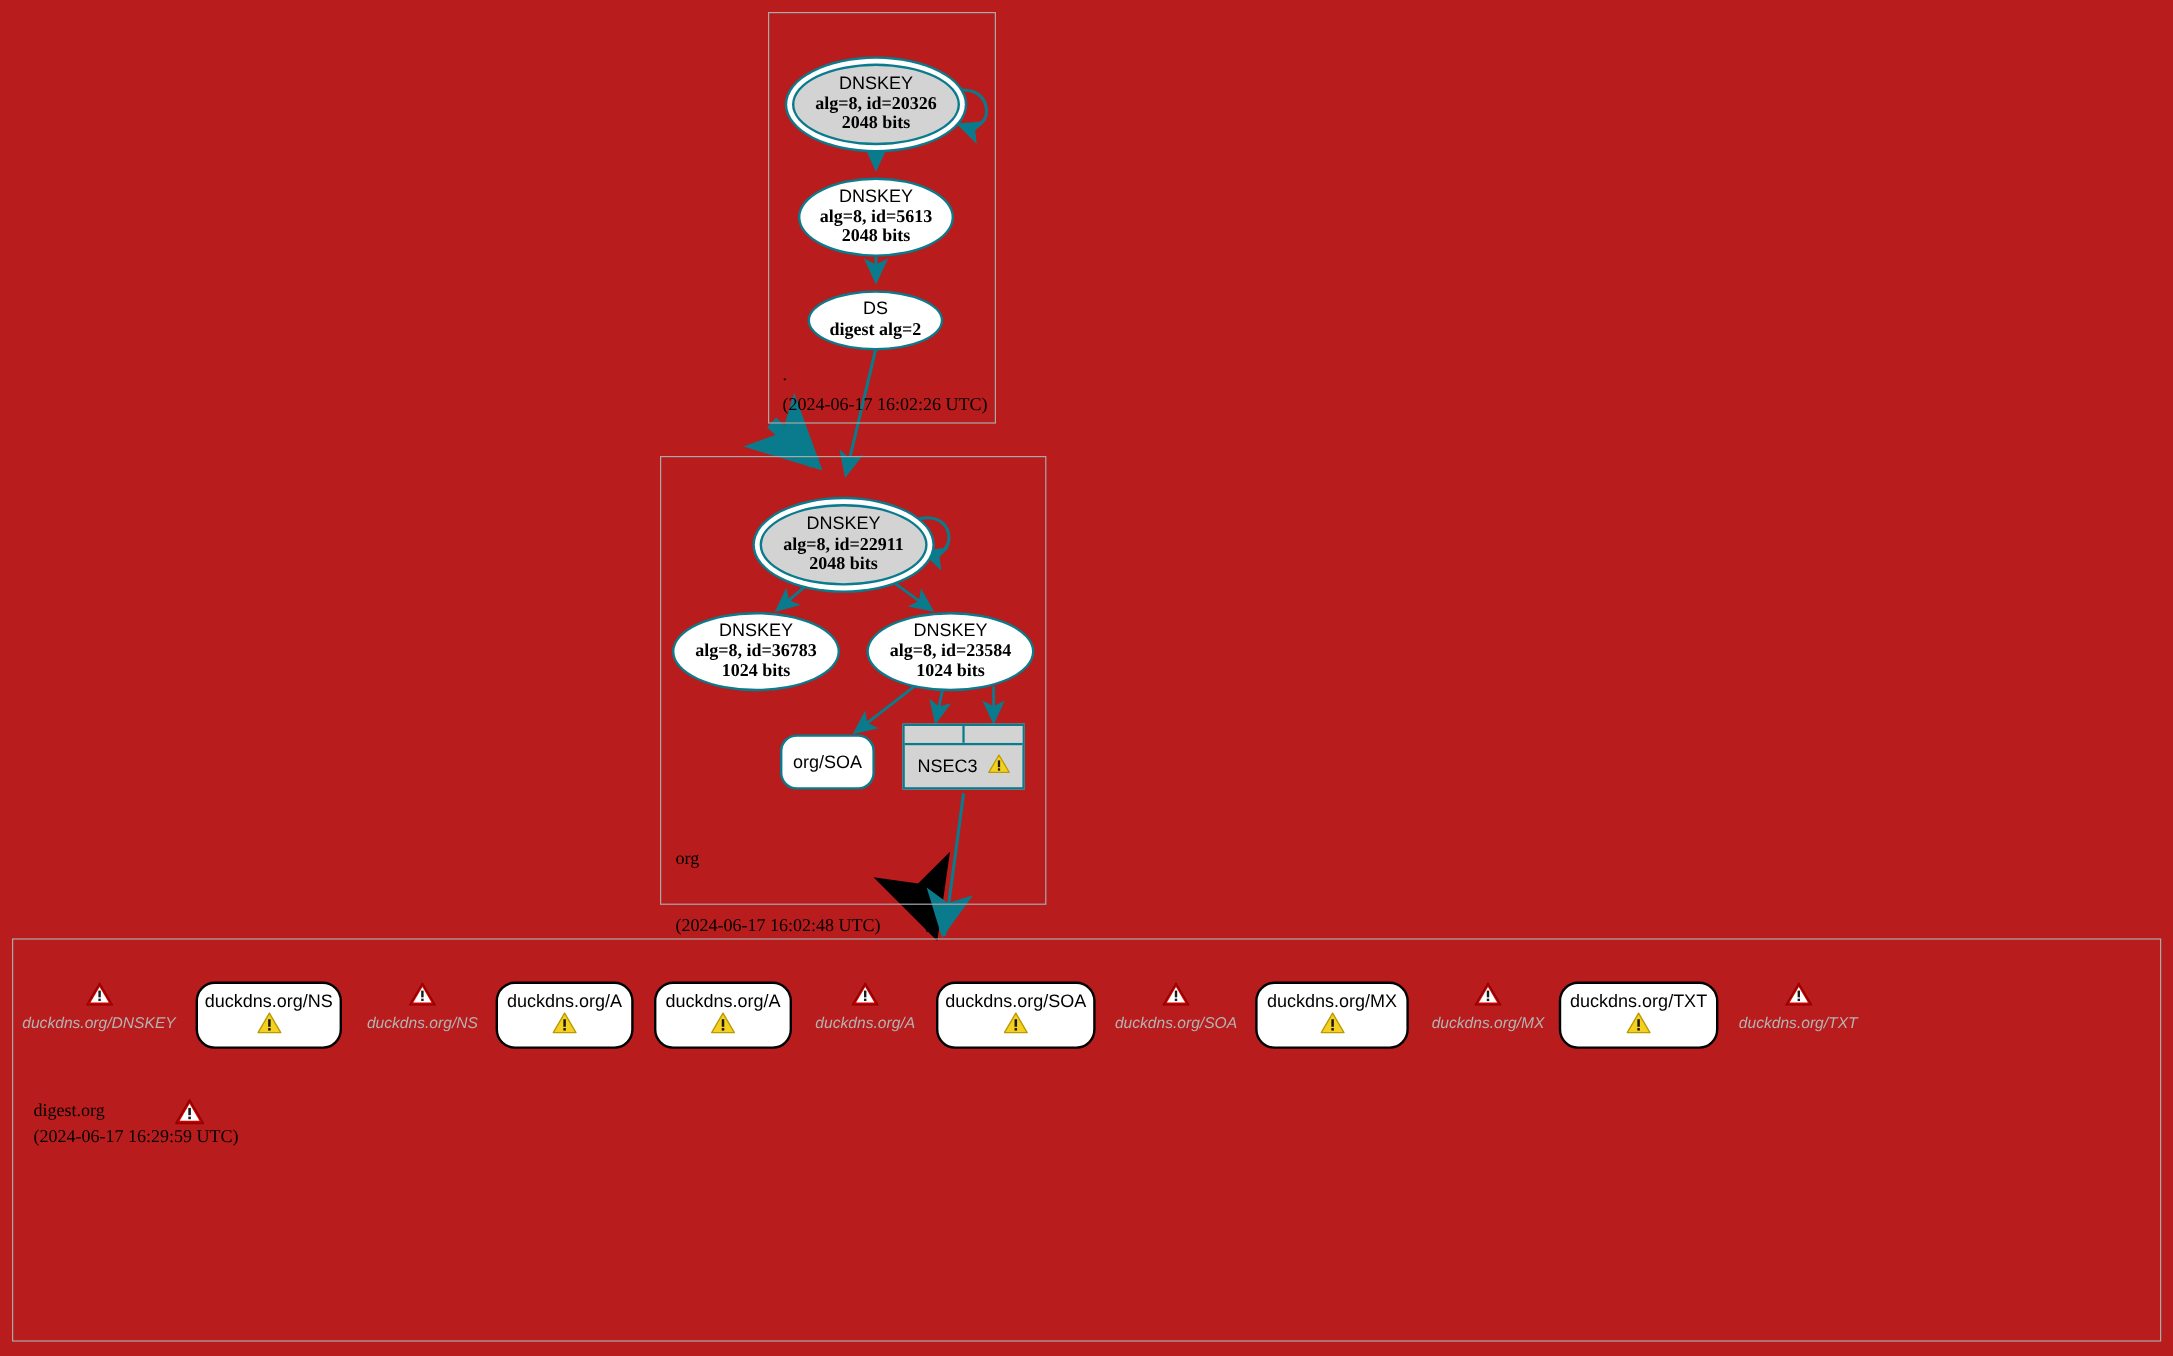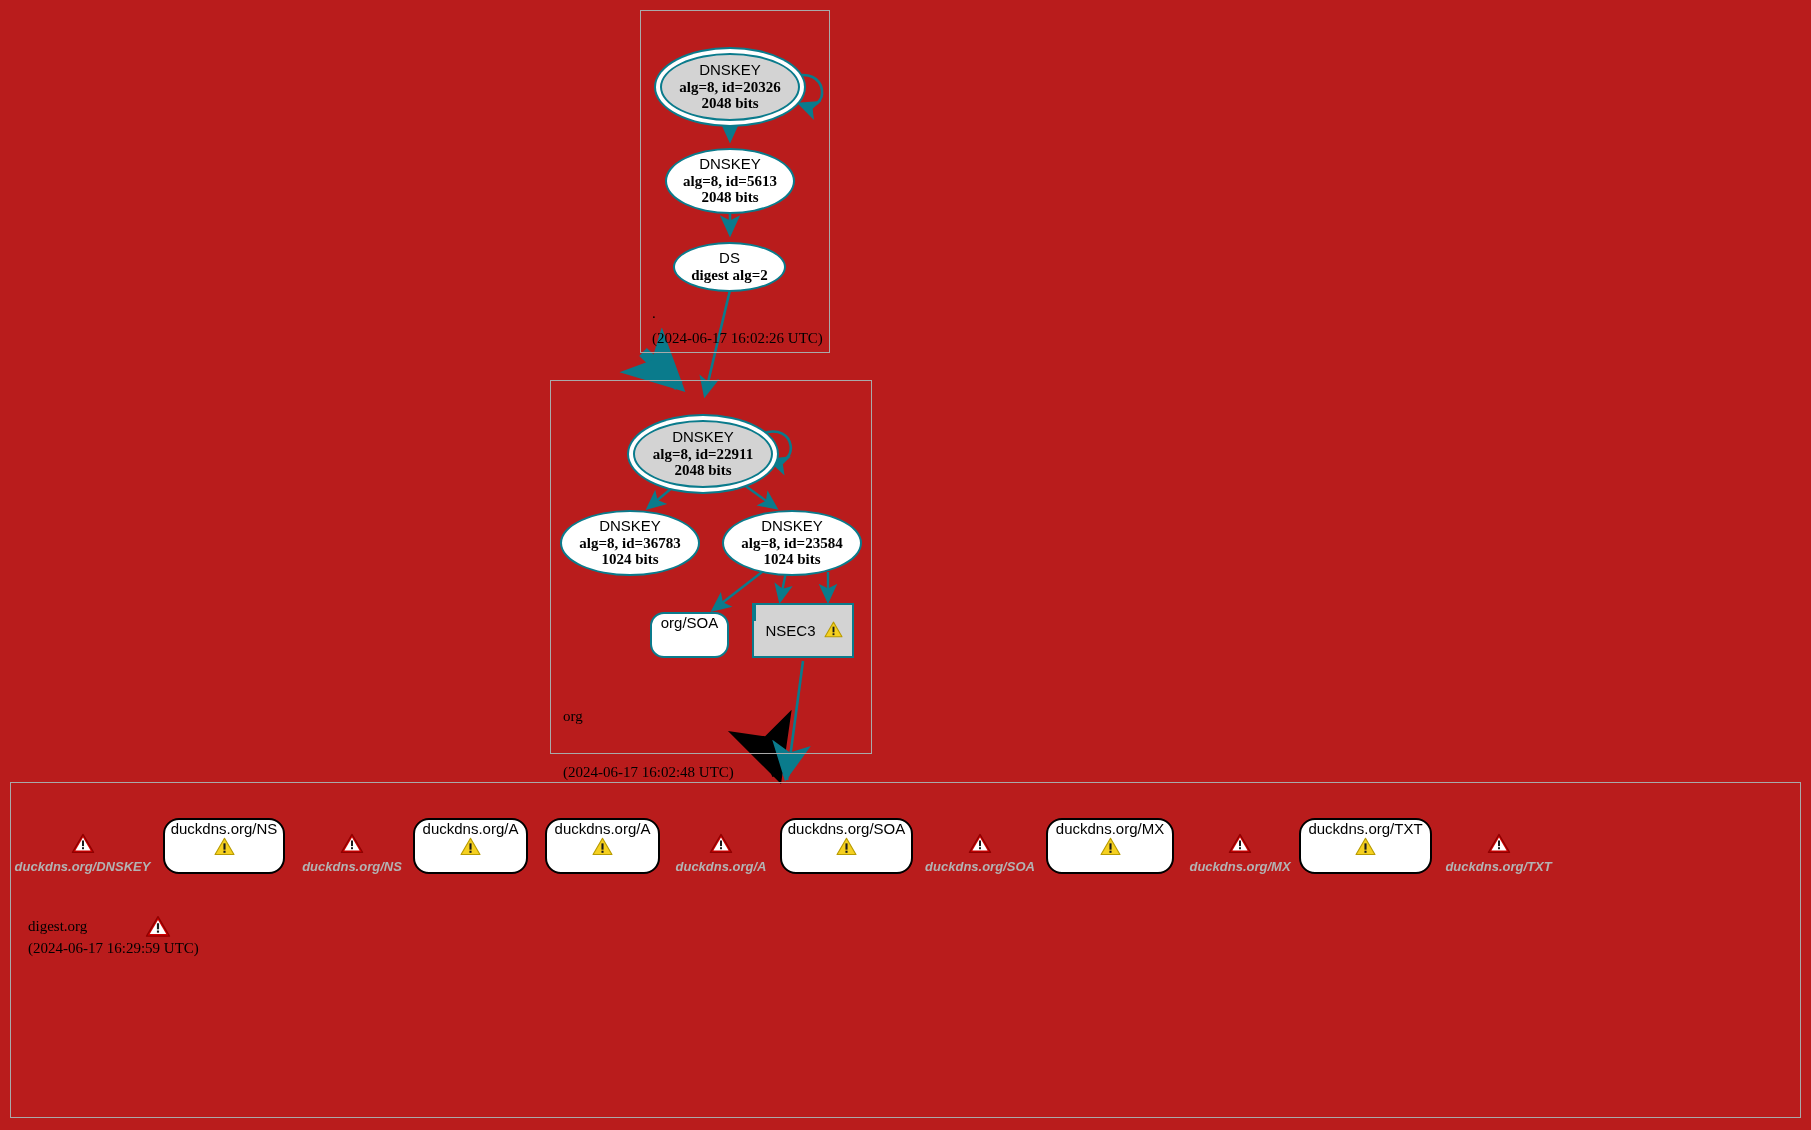--- a/index.html
+++ b/index.html
@@ -67,42 +67,42 @@
     font-size: 15px;
     font-weight: bold;
   }
 
   
   .node-rect {
     position: absolute;
     display: flex;
     flex-direction: column;
     align-items: center;
-    justify-content: flex-start;
+    justify-content: center;
     border: 2px solid #0a7b8c;
     border-radius: 14px;
     background: #ffffff;
     font-family: "Liberation Sans", sans-serif;
     font-size: 15px;
     color: #000000;
     text-align: center;
   }
   .node-rect.bogus {
     border: 2px solid #000000;
     border-radius: 16px;
   }
   .node-rect .lbl { display: block; }
 
   
   .nsec3-node {
     position: absolute;
     border: 2px solid #0a7b8c;
     background: #d3d3d3;
     display: flex;
-    flex-direction: row;
+    flex-direction: column;
   }
   .nsec3-head {
     display: flex;
     height: 16px;
     border-bottom: 2px solid #0a7b8c;
   }
   .nsec3-head .cell {
     flex: 1;
     background: #d3d3d3;
     border-right: 2px solid #0a7b8c;
@@ -121,23 +121,21 @@
 
   
   .tri { display: inline-block; vertical-align: middle; }
 
   
   .err-label {
     position: absolute;
     display: flex;
     flex-direction: column;
     align-items: center;
-    justify-content: flex-end;
     text-align: center;
-    font-weight: bold;
   }
   .err-label .txt {
     font-family: "Liberation Sans", sans-serif;
     font-style: italic;
     font-size: 13px;
     color: #b3b3b3;
     white-space: nowrap;
     margin-top: 1px;
   }
 </style>

